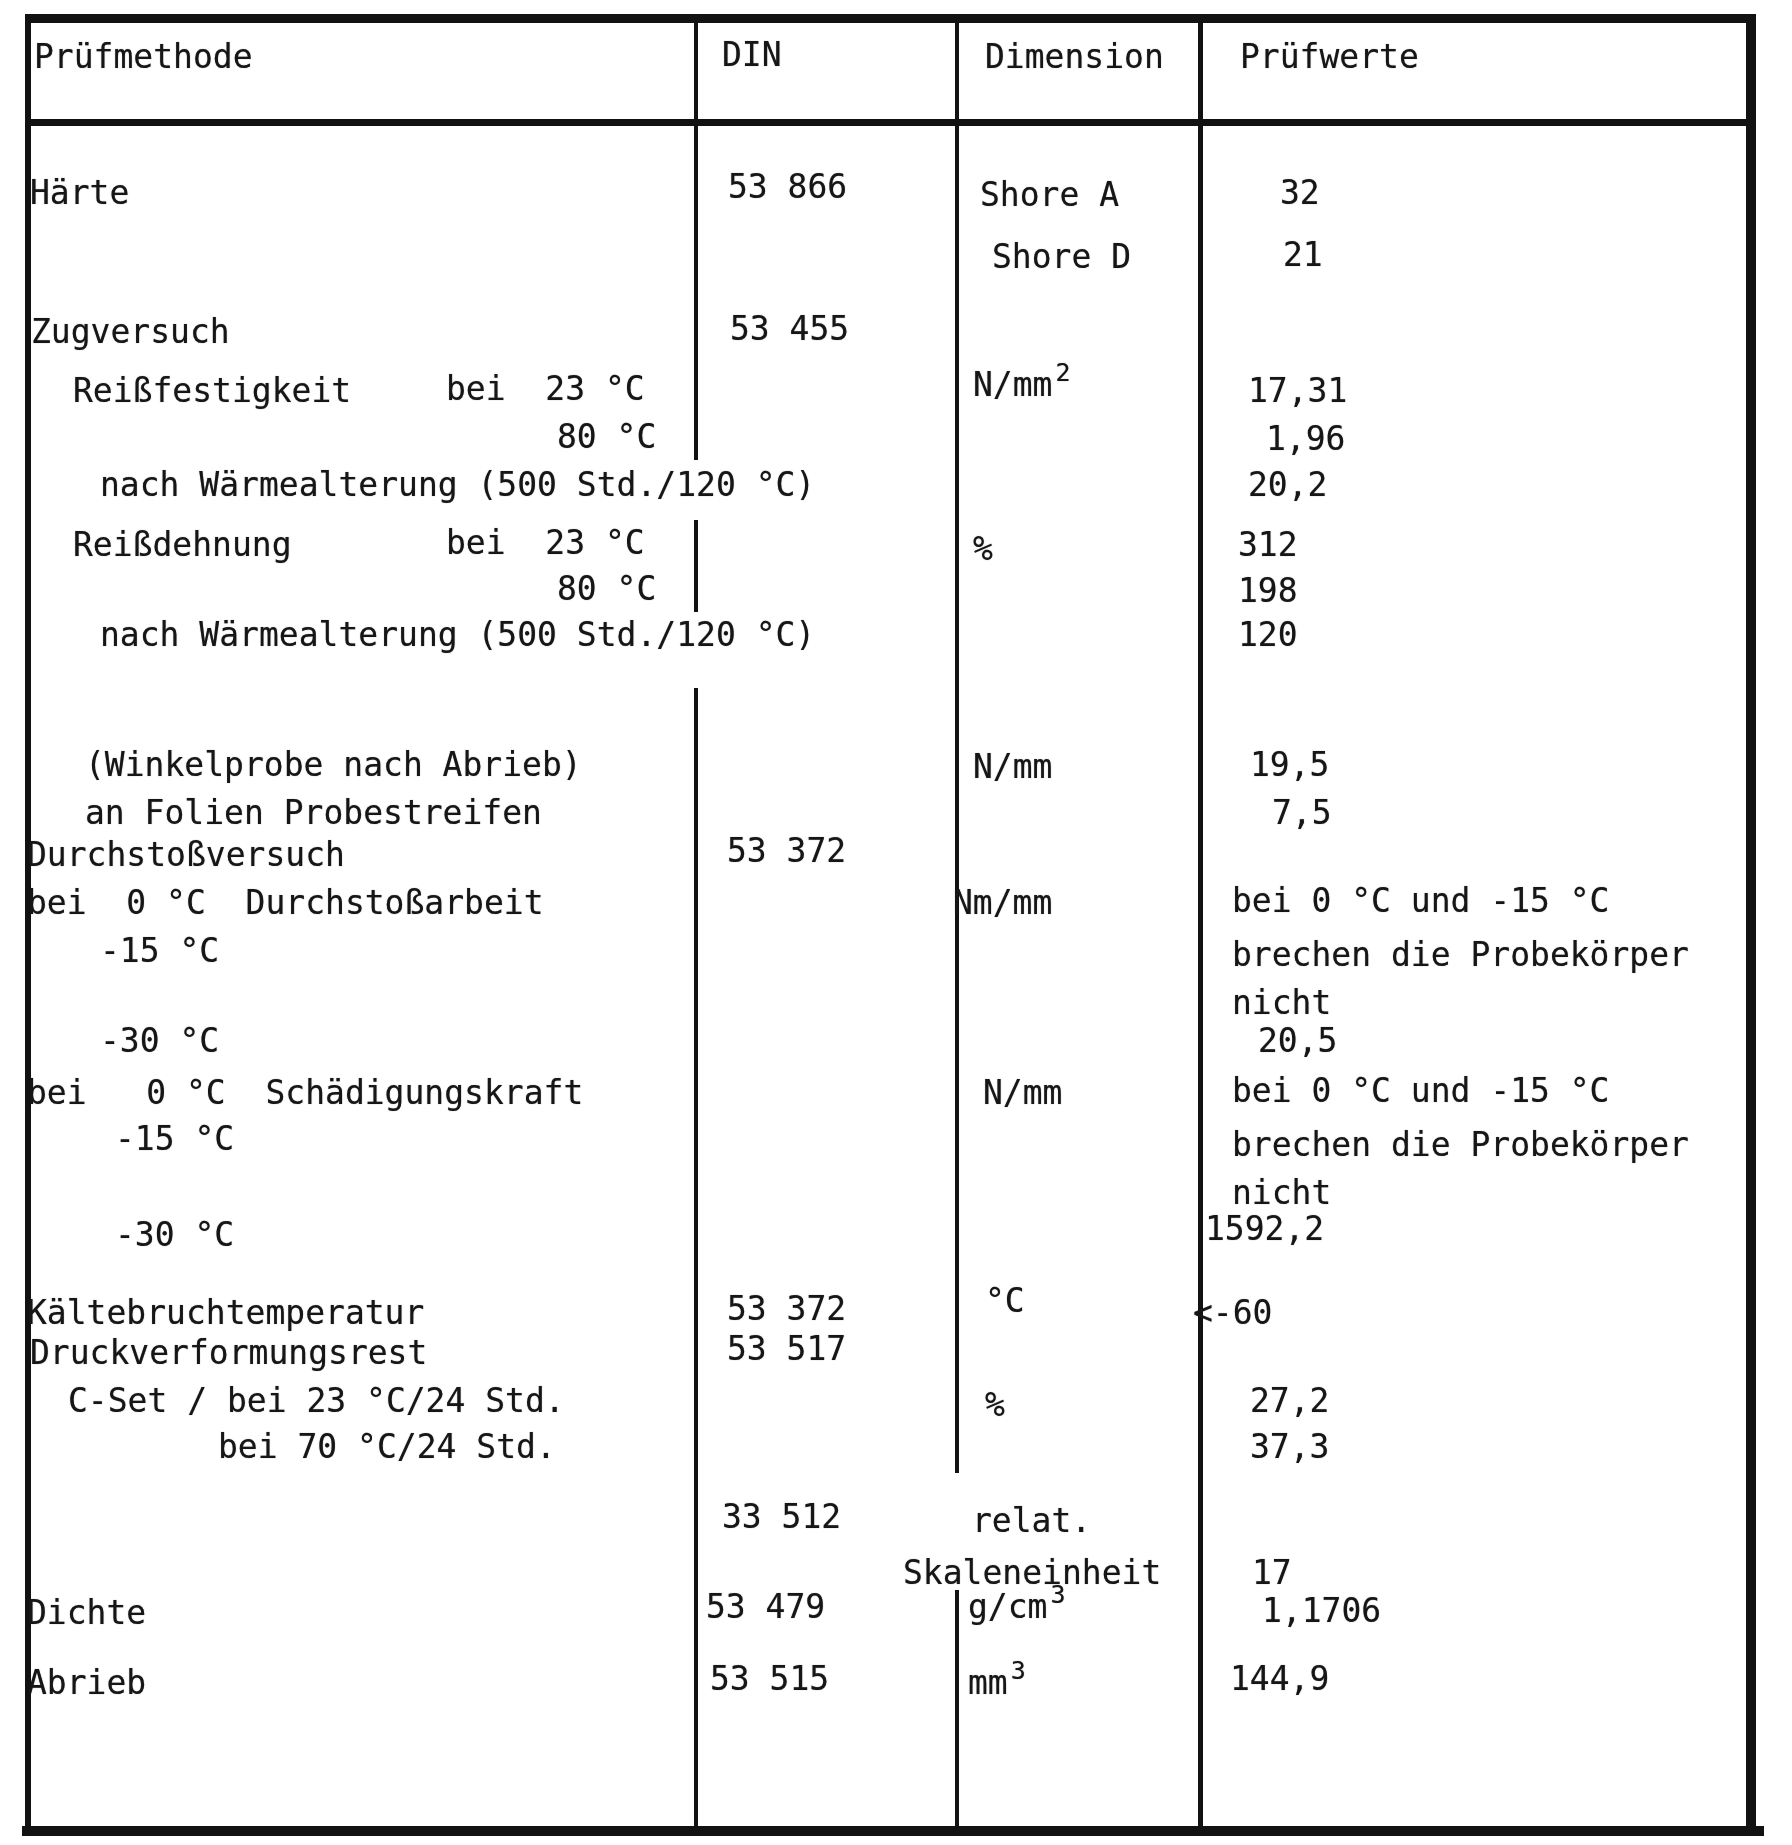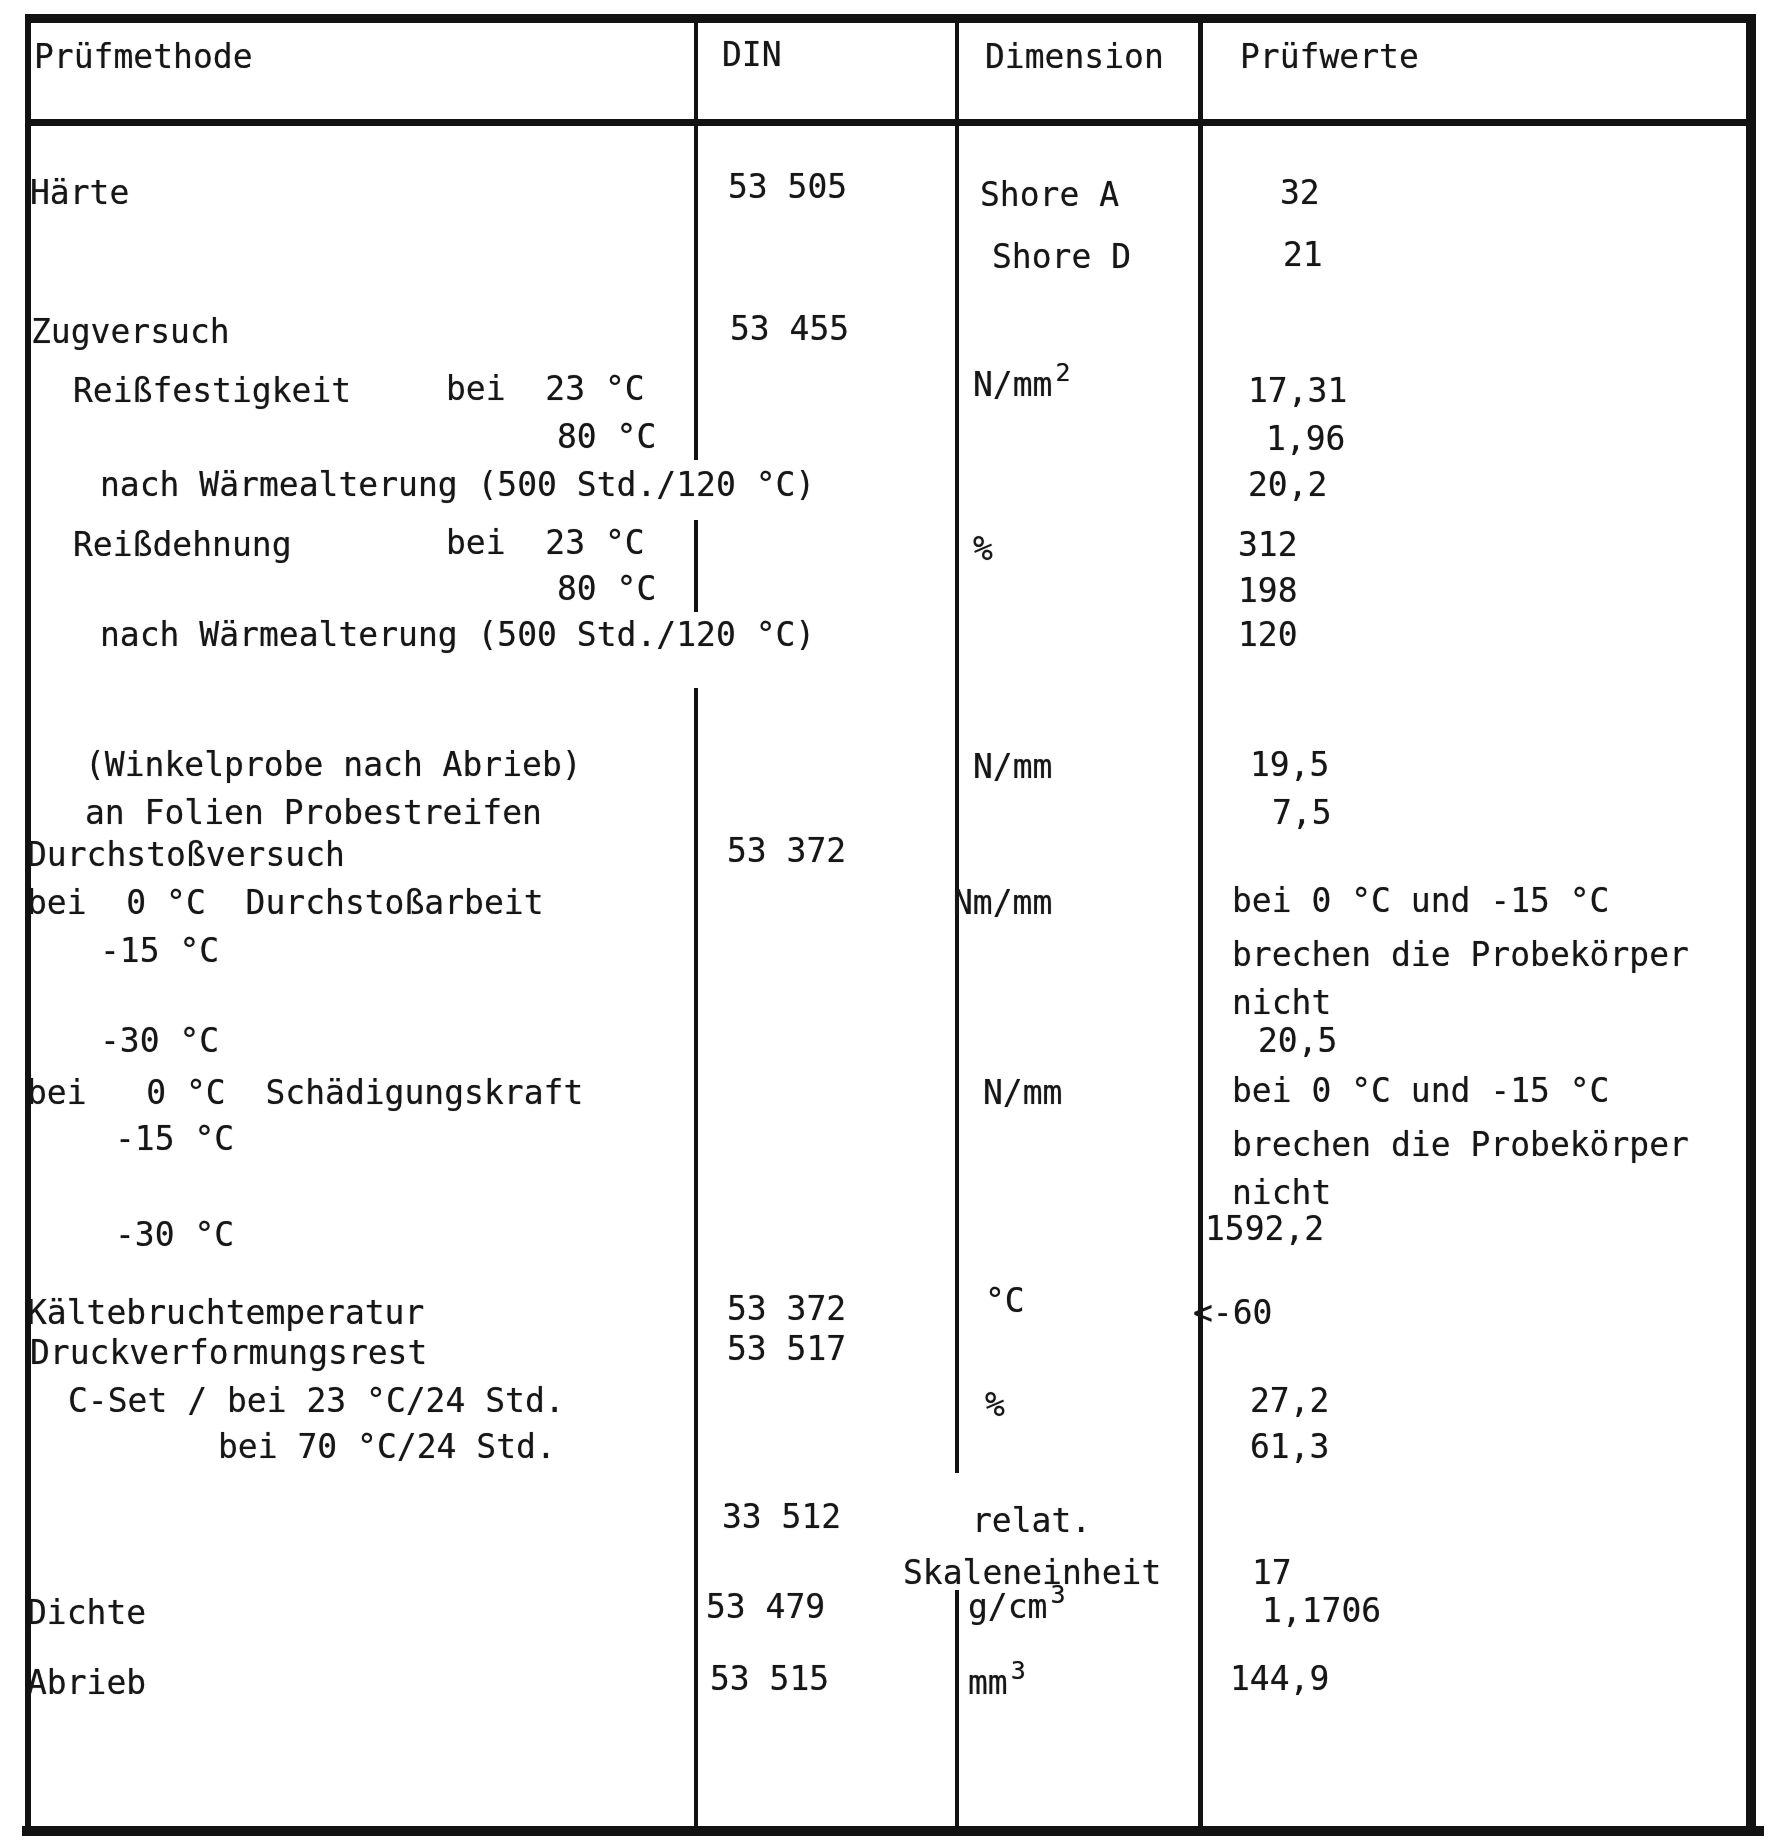--- a/index.html
+++ b/index.html
@@ -27,21 +27,21 @@
   <div class="ln" style="left:955px;top:23px;width:4px;height:1450px"></div>
   <div class="ln" style="left:955px;top:1590px;width:4px;height:236px"></div>
   <div class="ln" style="left:1198px;top:23px;width:5px;height:1803px"></div>
 
   <div class="t" style="left:34px;top:40px">Prüfmethode</div>
   <div class="t" style="left:722px;top:38px">DIN</div>
   <div class="t" style="left:985px;top:40px">Dimension</div>
   <div class="t" style="left:1240px;top:40px">Prüfwerte</div>
 
   <div class="t" style="left:30px;top:176px">Härte</div>
-  <div class="t" style="left:728px;top:170px">53 505</div>
+  <div class="t" style="left:728px;top:170px">53 866</div>
   <div class="t" style="left:980px;top:178px">Shore A</div>
   <div class="t" style="left:1280px;top:176px">32</div>
   <div class="t" style="left:992px;top:240px">Shore D</div>
   <div class="t" style="left:1283px;top:238px">21</div>
 
   <div class="t" style="left:31px;top:315px">Zugversuch</div>
   <div class="t" style="left:730px;top:312px">53 455</div>
 
   <div class="t" style="left:73px;top:374px">Reißfestigkeit</div>
   <div class="t" style="left:446px;top:372px">bei  23 °C</div>
@@ -92,21 +92,21 @@
   <div class="t" style="left:727px;top:1292px">53 372</div>
   <div class="t" style="left:985px;top:1284px">°C</div>
   <div class="t" style="left:1193px;top:1296px">&lt;-60</div>
 
   <div class="t" style="left:30px;top:1336px">Druckverformungsrest</div>
   <div class="t" style="left:727px;top:1332px">53 517</div>
   <div class="t" style="left:68px;top:1384px">C-Set / bei 23 °C/24 Std.</div>
   <div class="t" style="left:985px;top:1388px">%</div>
   <div class="t" style="left:1250px;top:1384px">27,2</div>
   <div class="t" style="left:218px;top:1430px">bei 70 °C/24 Std.</div>
-  <div class="t" style="left:1250px;top:1430px">61,3</div>
+  <div class="t" style="left:1250px;top:1430px">37,3</div>
 
   <div class="t" style="left:722px;top:1500px">33 512</div>
   <div class="t" style="left:972px;top:1504px">relat.</div>
   <div class="t" style="left:903px;top:1556px">Skaleneinheit</div>
   <div class="t" style="left:1252px;top:1556px">17</div>
 
   <div class="t" style="left:27px;top:1596px">Dichte</div>
   <div class="t" style="left:706px;top:1590px">53 479</div>
   <div class="t" style="left:968px;top:1590px"><span>g/cm</span><span class="sup">3</span></div>
   <div class="t" style="left:1262px;top:1594px">1,1706</div>

